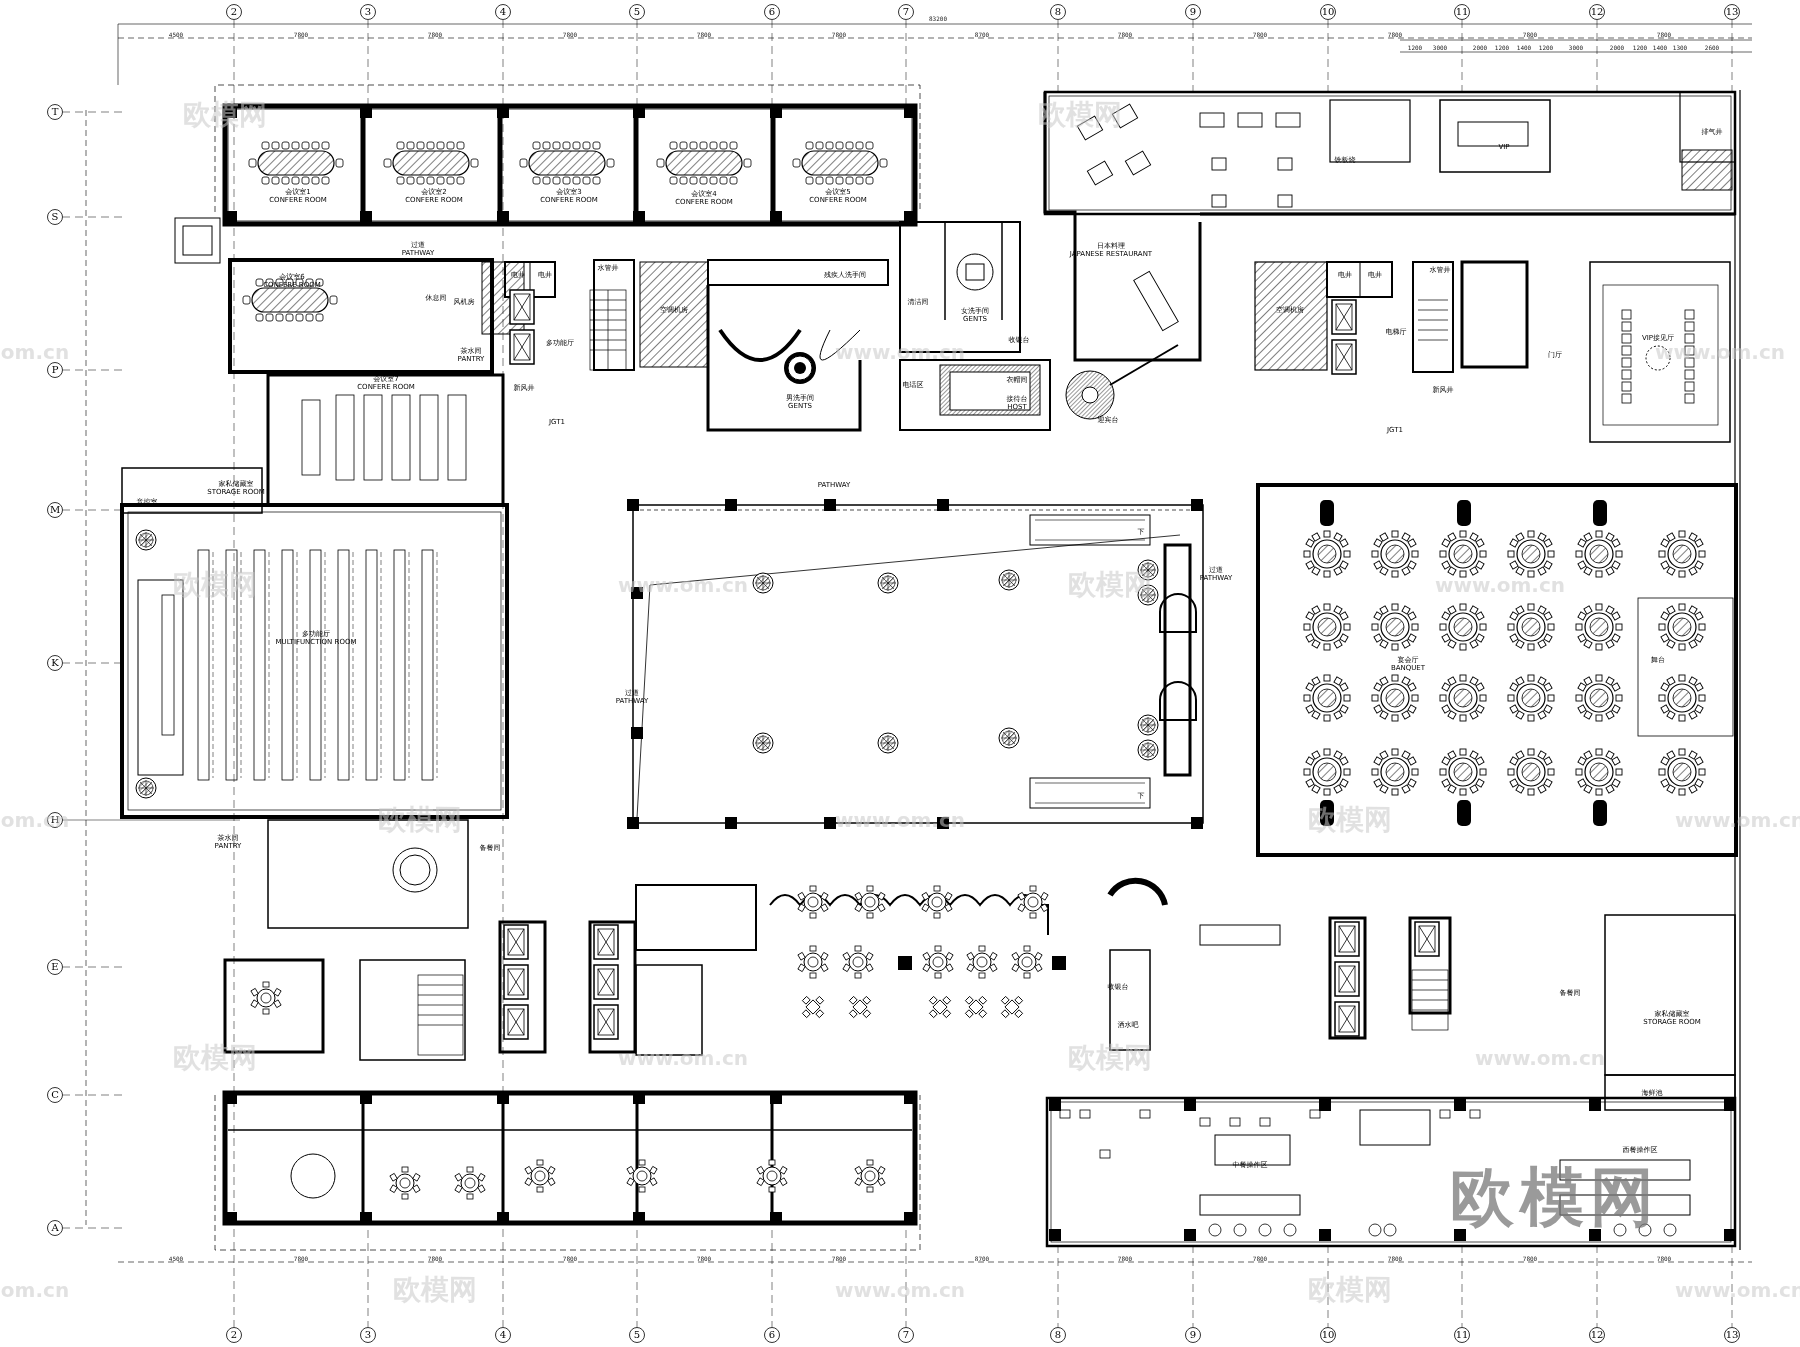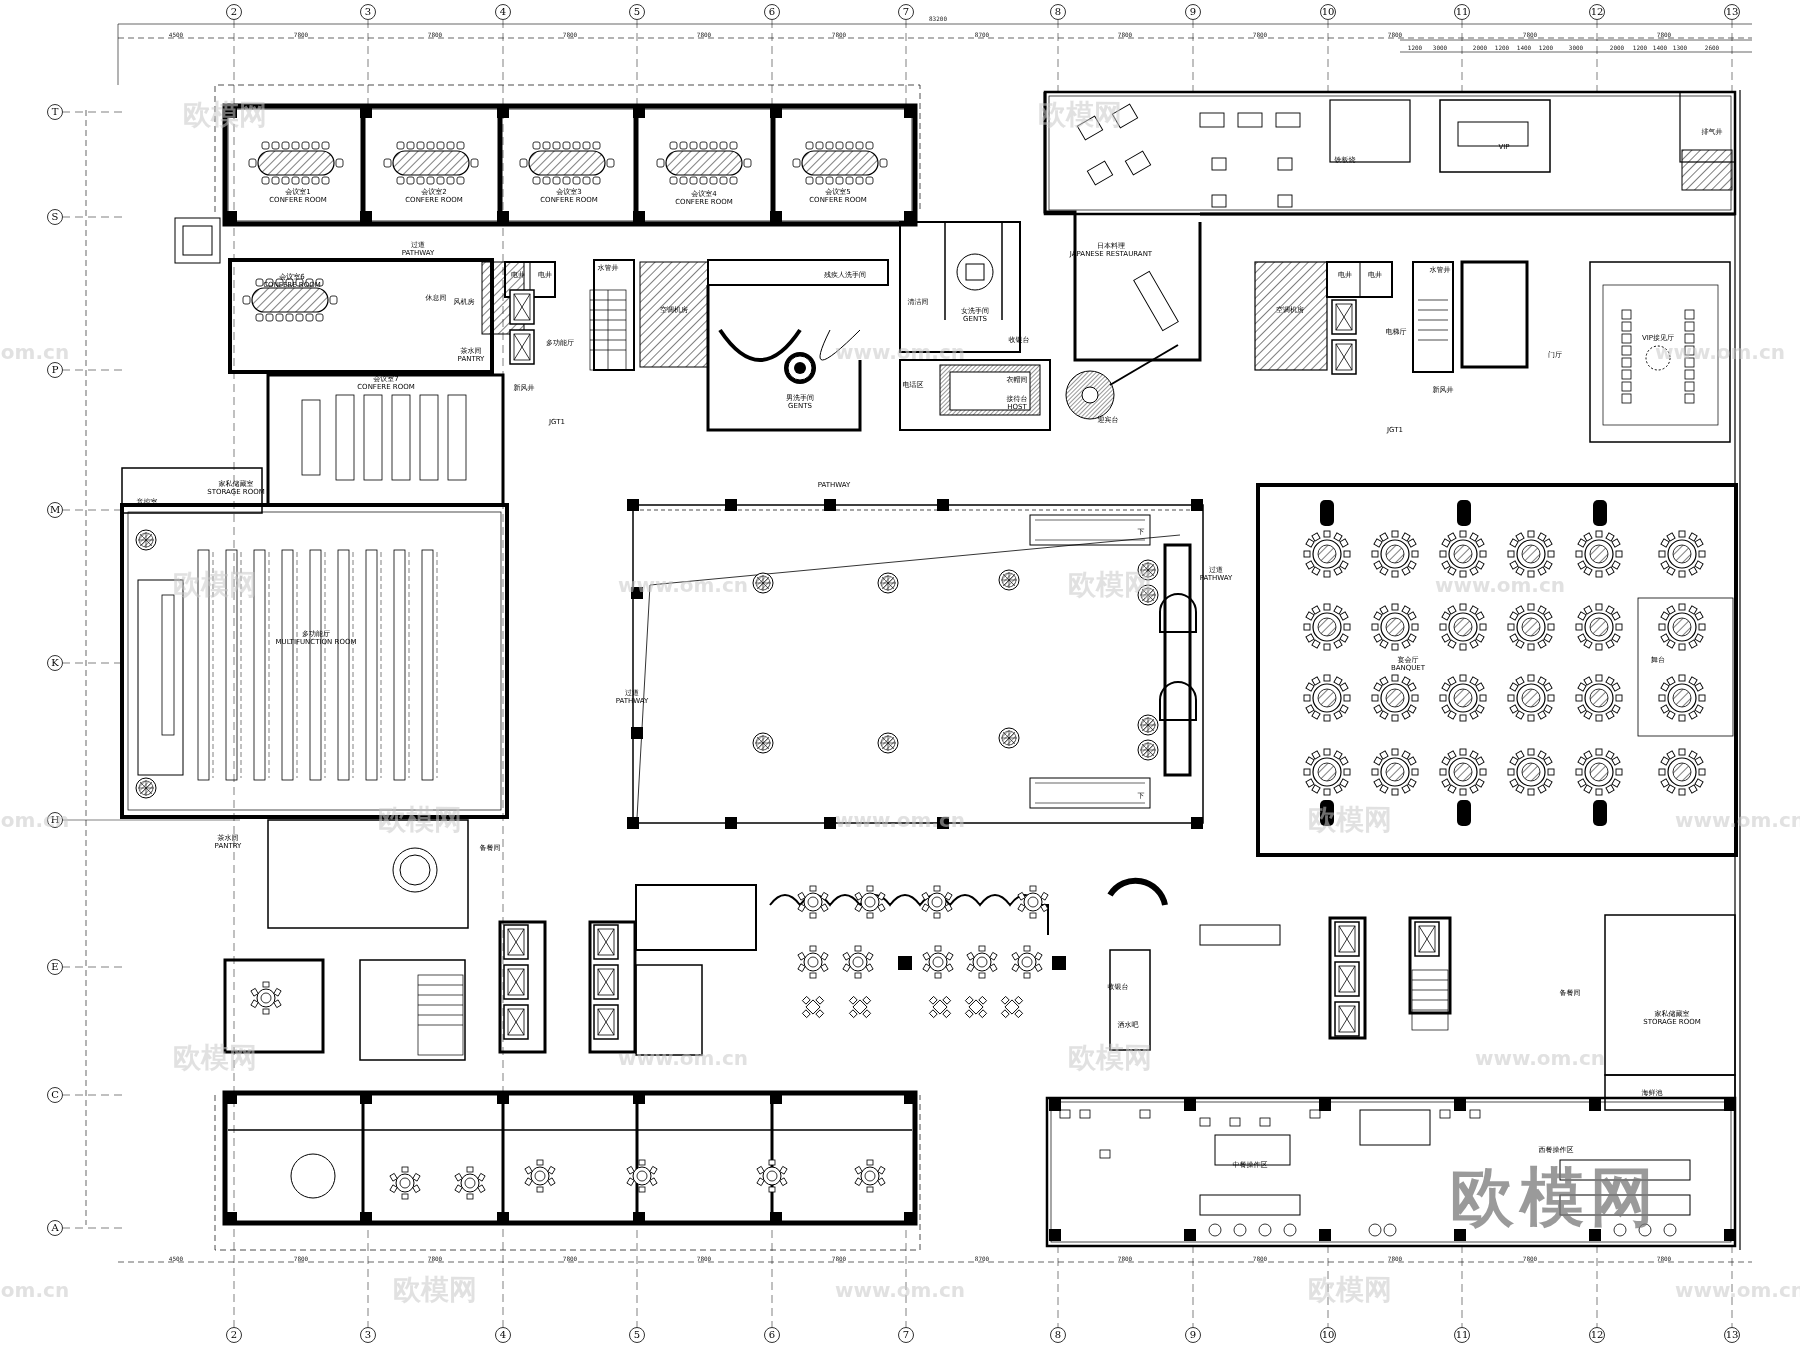--- a/index.html
+++ b/index.html
@@ -704,21 +704,21 @@
   <div class="lbl" style="left:1408px;top:664px"><span>宴会厅</span><br><span class="en">BANQUET</span></div>
   <div class="lbl" style="left:1658px;top:660px">舞台</div>
   <div class="lbl" style="left:228px;top:842px"><span>茶水间</span><br><span class="en">PANTRY</span></div>
   <div class="lbl" style="left:490px;top:848px">备餐间</div>
   <div class="lbl" style="left:1118px;top:987px">收银台</div>
   <div class="lbl" style="left:1128px;top:1025px">酒水吧</div>
   <div class="lbl" style="left:1570px;top:993px">备餐间</div>
   <div class="lbl" style="left:1672px;top:1018px"><span>家私储藏室</span><br><span class="en">STORAGE ROOM</span></div>
   <div class="lbl" style="left:1652px;top:1093px">海鲜池</div>
   <div class="lbl" style="left:1250px;top:1165px">中餐操作区</div>
-  <div class="lbl" style="left:1556px;top:1150px">西餐操作区</div>
+  <div class="lbl" style="left:1640px;top:1150px">西餐操作区</div>
 </div>
 
 <div>
   <div class="wm" style="left:225px;top:115px">欧模网</div>
   <div class="wm" style="left:1080px;top:115px">欧模网</div>
   <div class="wm url" style="left:35px;top:352px">om.cn</div>
   <div class="wm url" style="left:900px;top:352px">www.om.cn</div>
   <div class="wm url" style="left:1720px;top:352px">www.om.cn</div>
   <div class="wm" style="left:215px;top:585px">欧模网</div>
   <div class="wm" style="left:1110px;top:585px">欧模网</div>

